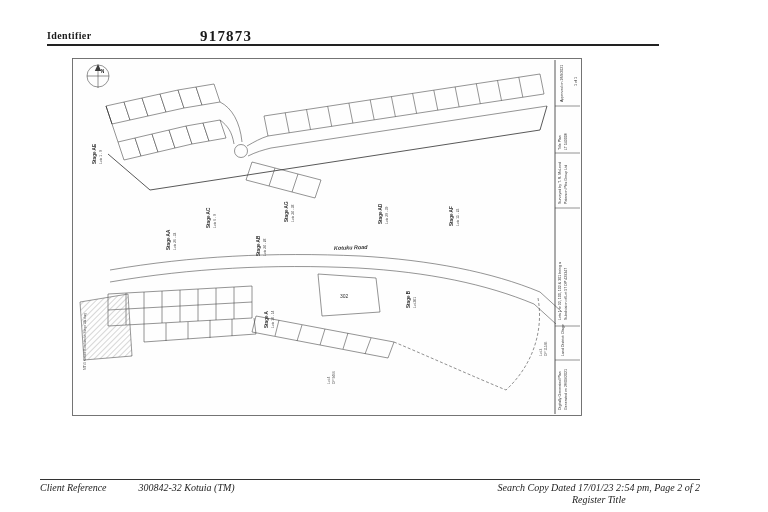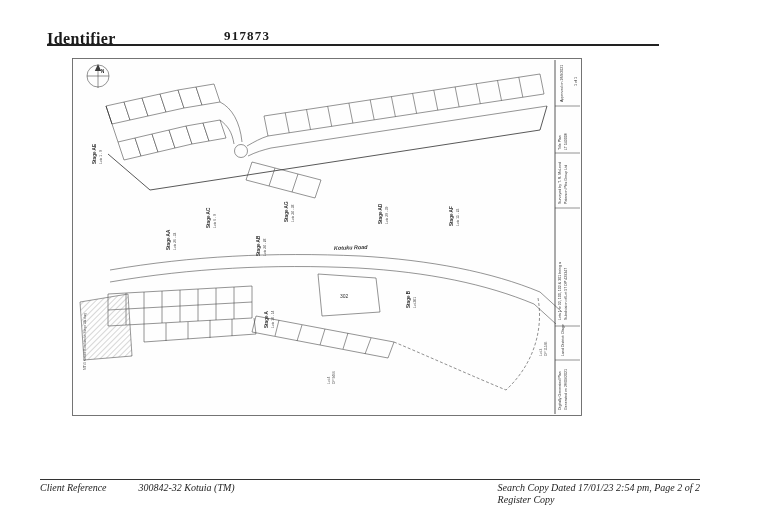--- a/index.html
+++ b/index.html
@@ -1,41 +1,41 @@
 <!DOCTYPE html>
 <html><head>
 <meta charset="utf-8">
 <style>
   html,body{margin:0;padding:0;}
   body{
     width:768px;height:512px;background:#ffffff;position:relative;
     font-family:"Liberation Serif",serif;color:#1a1a1a;overflow:hidden;
   }
-  .hdr-label{position:absolute;left:47px;top:30px;font-size:16px;font-weight:bold;letter-spacing:.4px;}
-  .hdr-value{position:absolute;left:200px;top:28px;font-size:13px;font-weight:bold;letter-spacing:1.2px;margin-left:24px;}
+  .hdr-label{position:absolute;left:47px;top:30px;font-size:10px;font-weight:bold;letter-spacing:.4px;}
+  .hdr-value{position:absolute;left:200px;top:28px;font-size:15px;font-weight:bold;letter-spacing:1.2px;}
   .hdr-rule{position:absolute;left:47px;top:44px;width:612px;height:2px;background:#222;}
   .plan-wrap{position:absolute;left:72px;top:58px;width:510px;height:358px;}
   svg{display:block;}
   .ln{stroke:#3c3c3c;stroke-width:.55;fill:none;}
   .lnb{stroke:#2e2e2e;stroke-width:.8;fill:none;}
   .lot{stroke:#3c3c3c;stroke-width:.55;fill:#ffffff;}
   .dash{stroke:#444;stroke-width:.6;fill:none;stroke-dasharray:3 2;}
   .sheet{fill:#fefefe;stroke:#666;stroke-width:.9;}
   text{font-family:"Liberation Sans",sans-serif;fill:#2b2b2b;}
   .stage{font-size:4.6px;font-weight:bold;}
   .ssub{font-size:3.3px;fill:#444;}
   .tiny{font-size:3.6px;}
   .tiny2{font-size:3.3px;fill:#555;}
   .road{font-size:5.4px;font-style:italic;font-weight:bold;fill:#333;}
   .pnum{font-size:5px;fill:#333;}
   .north-n{font-size:4.5px;font-weight:bold;}
   .ftr-rule{position:absolute;left:40px;top:479px;width:660px;height:1px;background:#333;}
   .ftr{position:absolute;top:482px;font-size:10px;font-style:italic;line-height:11.5px;color:#222;}
   .ftr-left{left:40px;}
-  .ftr-right{right:68px;text-align:left;}
+  .ftr-right{right:68px;text-align:center;}
   .cr-label{display:inline-block;min-width:68px;}
   .cr-val{margin-left:28px;}
 </style>
 </head>
 <body>
 
 <div class="hdr-label">Identifier</div>
 <div class="hdr-value">917873</div>
 <div class="hdr-rule"></div>
 
@@ -256,14 +256,14 @@
 
 <div class="ftr ftr-left">
   <div>
     <span class="cr-label">Client Reference</span>
     <span class="cr-val">300842-32 Kotuia (TM)</span>
   </div>
 </div>
 
 <div class="ftr ftr-right">
   <div>Search Copy Dated 17/01/23 2:54 pm, Page 2 of 2</div>
-  <div>Register Copy</div>
+  <div>Register Title</div>
 </div>
 
 </body></html>

